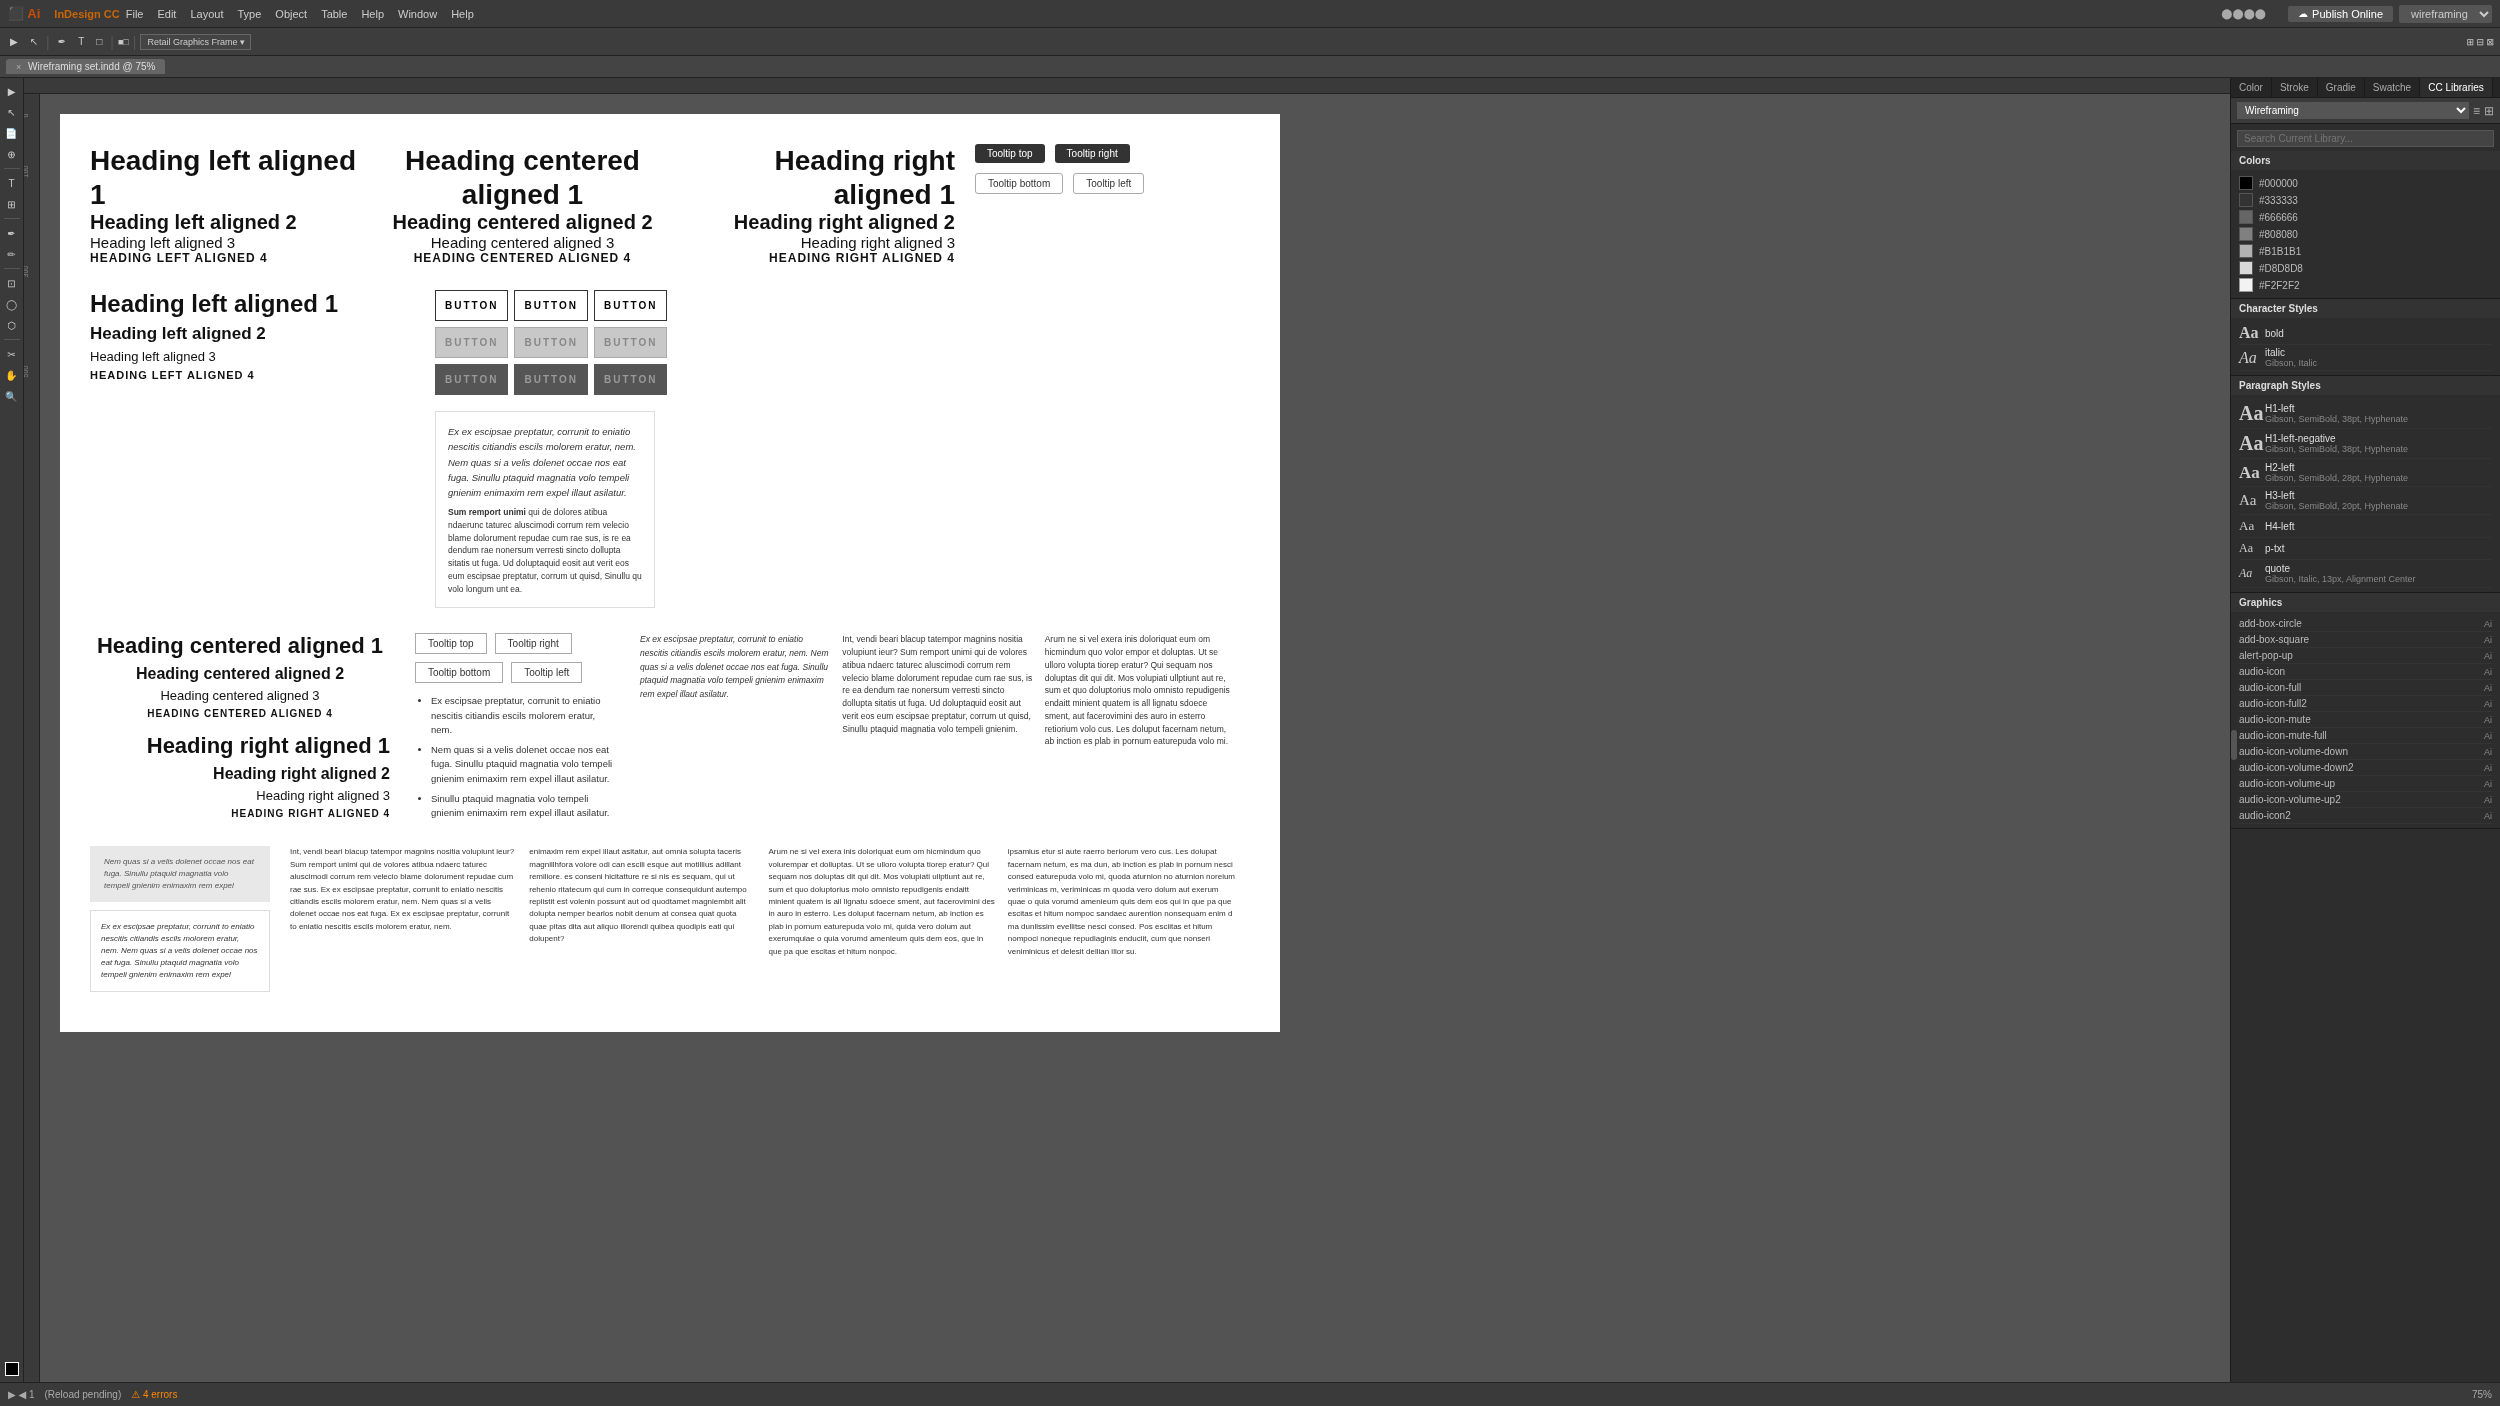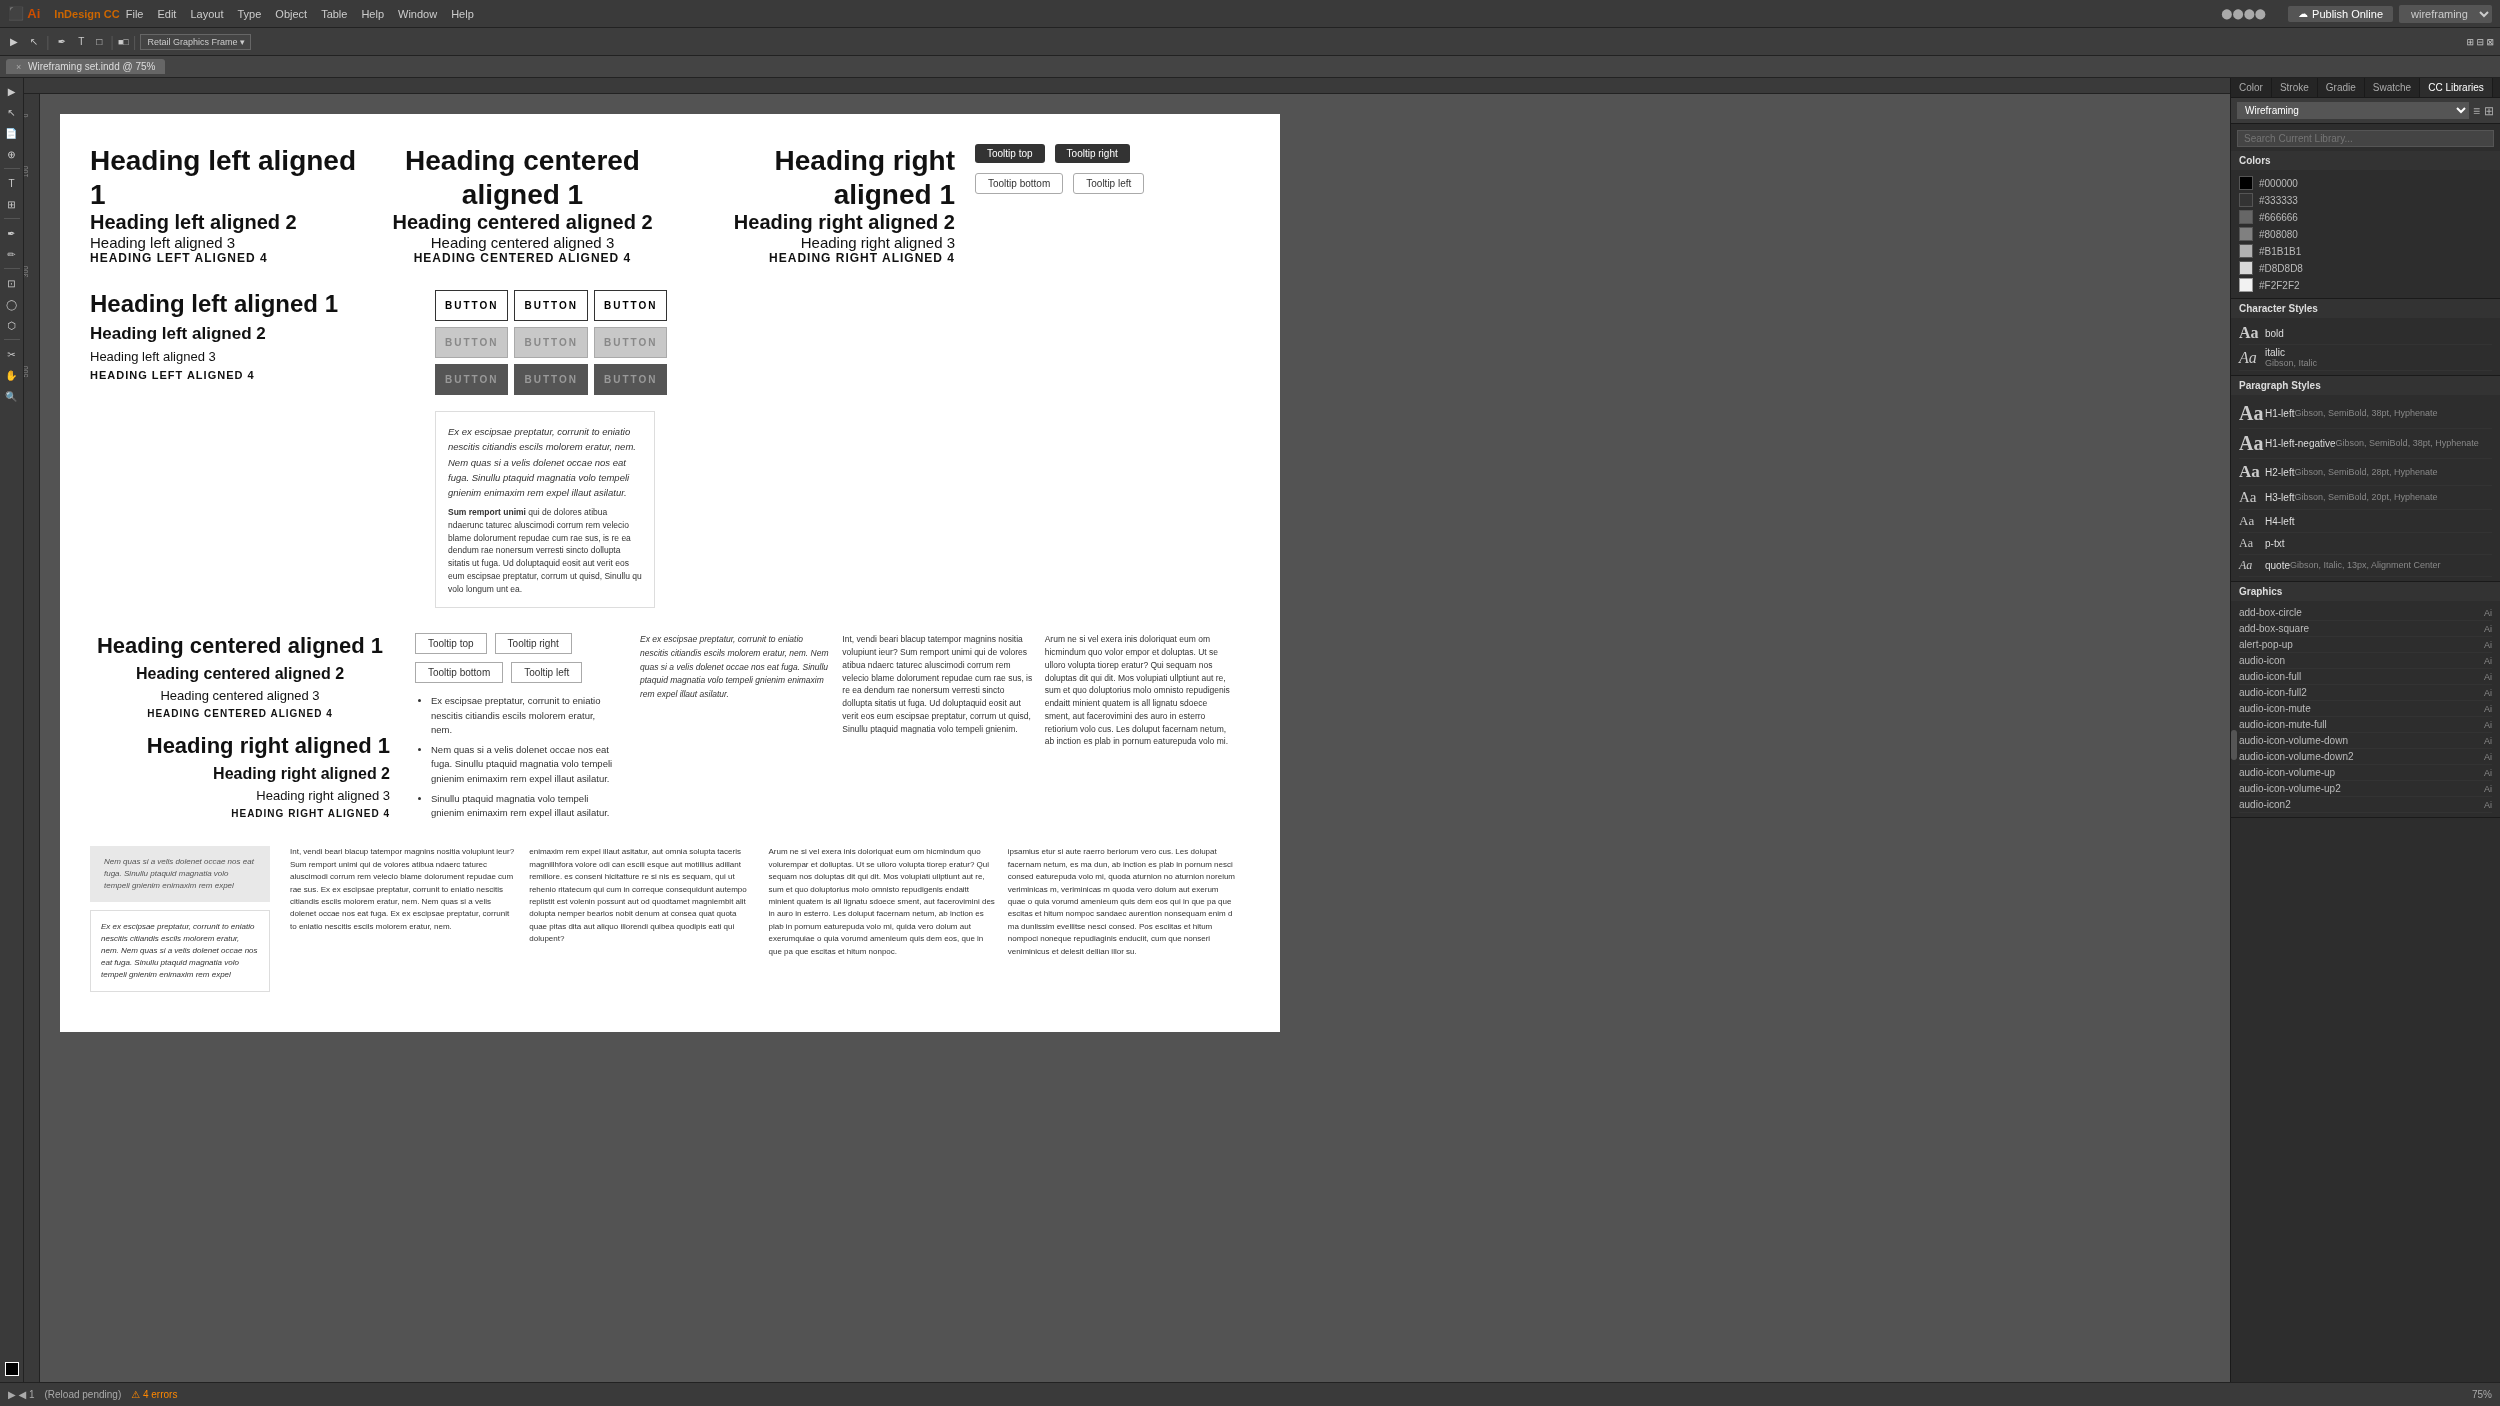--- a/index.html
+++ b/index.html
@@ -288,21 +288,21 @@
     
     .para-styles { padding: 4px 8px; }
     .para-row {
       display: flex;
       align-items: center;
       gap: 6px;
       padding: 3px 0;
       border-bottom: 1px solid #333;
     }
     .para-preview { font-size: 18px; color: #ccc; width: 20px; font-family: Georgia, serif; }
-    .para-info { display: flex; }
+    .para-info { display: flex; flex-direction: column; }
     .para-name { font-size: 10px; color: #ddd; }
     .para-detail { font-size: 9px; color: #888; }
 
     
     .graphics-section { padding: 4px 8px; }
     .graphic-item {
       display: flex;
       align-items: center;
       justify-content: space-between;
       padding: 2px 0;

